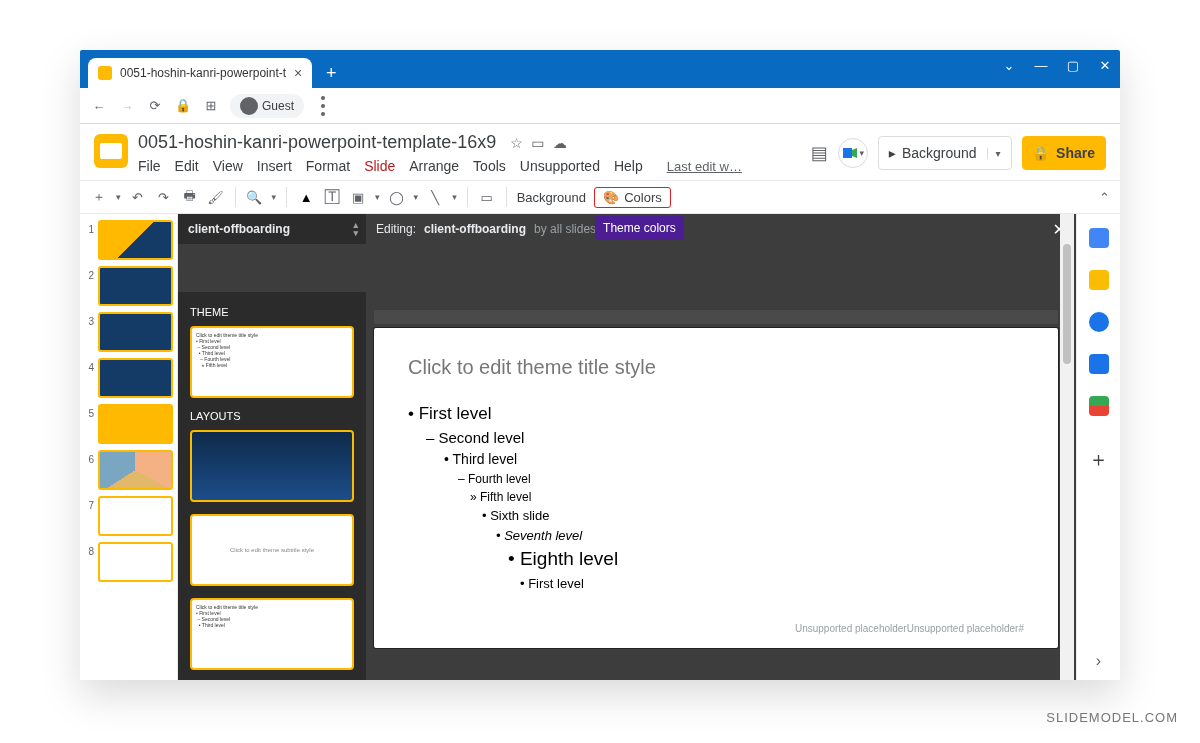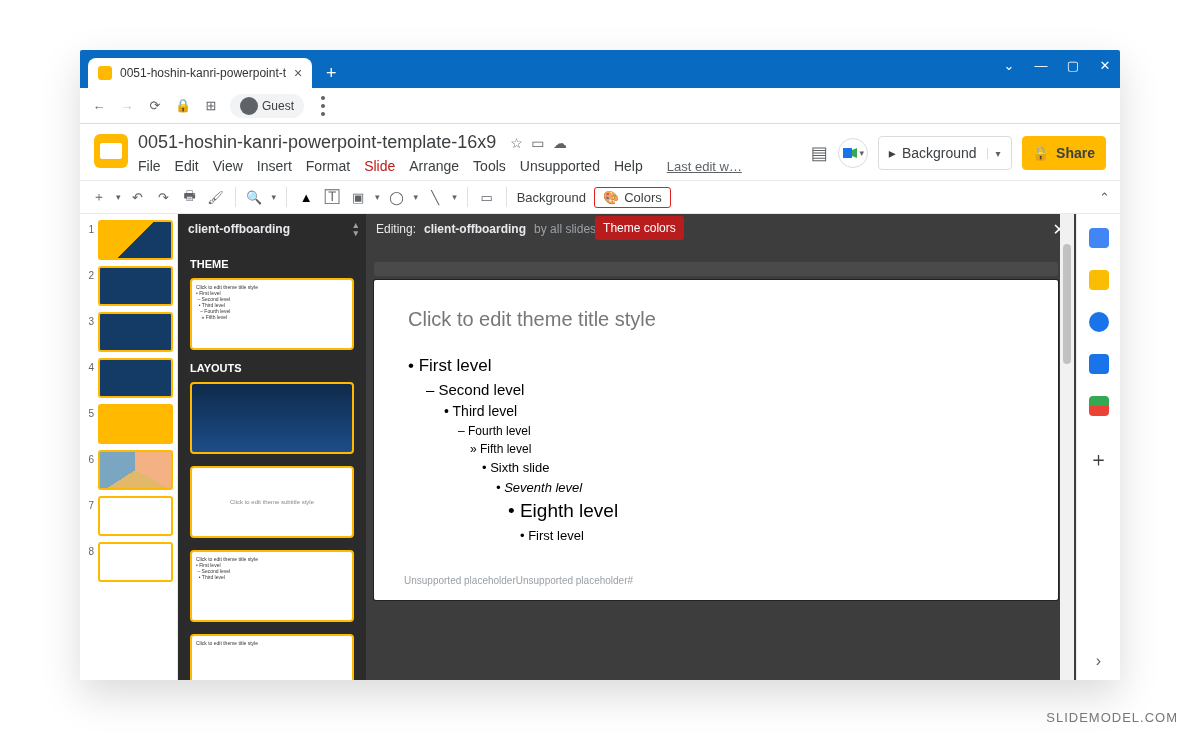--- a/index.html
+++ b/index.html
@@ -37,21 +37,21 @@
   .btn.share{background:#ffba00;border-color:#ffba00;font-weight:600;}
   .btn .drop{border-left:1px solid #dadce0;padding-left:8px;margin-left:4px;color:#5f6368;font-size:10px;}
   .head-icon{color:#5f6368;font-size:18px;}
   .meet{width:30px;height:30px;border-radius:50%;border:1px solid #dadce0;display:flex;align-items:center;justify-content:center;}
   
   .toolbar{height:34px;border-top:1px solid #e8eaed;border-bottom:1px solid #e8eaed;display:flex;align-items:center;padding:0 10px;gap:8px;font-size:13px;color:#3c4043;position:relative;}
   .tb-ico{color:#5f6368;width:18px;text-align:center;}
   .tb-sep{width:1px;height:20px;background:#e0e0e0;margin:0 2px;}
   .tb-text{color:#3c4043;}
   .colors-btn{border:1.5px solid #e02020;border-radius:3px;padding:2px 8px;display:flex;align-items:center;gap:5px;position:relative;}
-  .tooltip{position:absolute;top:28px;left:0;background:#b91c1c;color:#fff;font-size:12px;padding:5px 8px;border-radius:3px;white-space:nowrap;z-index:50;}
+  .tooltip{position:absolute;top:28px;left:0;background:#4c1d95;color:#fff;font-size:12px;padding:5px 8px;border-radius:3px;white-space:nowrap;z-index:50;}
   .tb-right{margin-left:auto;display:flex;align-items:center;gap:10px;color:#5f6368;}
   
   .rightrail{position:absolute;right:0;top:0;bottom:0;width:44px;border-left:1px solid #e8eaed;background:#fff;display:flex;flex-direction:column;align-items:center;gap:22px;padding-top:14px;}
   .rightrail .ri{width:20px;height:20px;border-radius:4px;}
   .ri.cal{background:#4285f4;}
   .ri.keep{background:#fbbc04;}
   .ri.tasks{background:#1a73e8;border-radius:50%;}
   .ri.contacts{background:#1a73e8;}
   .ri.maps{background:linear-gradient(#34a853 50%,#ea4335 50%);}
   .rightrail .plus{font-size:20px;color:#3c4043;margin-top:8px;}
@@ -62,43 +62,43 @@
   .thumb-row{display:flex;align-items:flex-start;gap:4px;margin-bottom:6px;}
   .thumb-num{font-size:10px;color:#5f6368;width:10px;text-align:right;padding-top:4px;}
   .thumb{flex:1;height:40px;border:2px solid #ffba00;border-radius:3px;background:#143a66;}
   .thumb.t1{background:linear-gradient(135deg,#ffba00 50%,#143a66 50%);}
   .thumb.t4{background:#143a66;}
   .thumb.t5{background:#ffba00;}
   .thumb.t6{background:conic-gradient(#f4b183 0 33%,#e2b86b 33% 66%,#7aa6c2 66% 100%);}
   .thumb.t7{background:#fff;}
   .thumb.t8{background:#fff;}
   
-  .theme-area{flex:1;background:#3d3d3d;display:flex;flex-direction:column;position:relative;margin-right:44px;}
+  .theme-area{flex:1;background:#3d3d3d;display:flex;flex-direction:column;position:relative;margin-right:44px;gap:48px;}
   .theme-top{height:30px;display:flex;align-items:center;color:#e8eaed;font-size:12px;}
   .theme-name{background:#2b2b2b;width:188px;height:100%;display:flex;align-items:center;padding:0 10px;font-weight:600;position:relative;}
   .theme-name .arrows{position:absolute;right:8px;color:#9aa0a6;font-size:9px;line-height:8px;}
   .editing{flex:1;display:flex;align-items:center;padding:0 10px;gap:8px;}
   .editing .used{color:#9aa0a6;}
   .rename{background:#555;color:#e8eaed;border:none;padding:4px 10px;border-radius:3px;font-size:12px;}
   .close-x{color:#fff;font-size:16px;padding:0 10px;cursor:pointer;}
   .theme-body{flex:1;display:flex;overflow:hidden;}
   .layout-col{width:188px;background:#2b2b2b;padding:10px 12px;overflow:auto;}
-  .section-label{font-size:11px;color:#fff;font-weight:700;margin:4px 0 8px 0;}
+  .section-label{font-size:11px;color:#fff;font-weight:400;margin:4px 0 8px 0;}
   .layout-thumb{height:72px;border:2px solid #ffba00;border-radius:4px;background:#fff;margin-bottom:12px;overflow:hidden;font-size:5px;color:#333;padding:4px;line-height:6px;}
   .layout-thumb.dark{background:linear-gradient(#0f2a4a,#1c4d8a);}
   .canvas-wrap{flex:1;background:#3d3d3d;padding:18px 18px 0 8px;position:relative;overflow:hidden;}
   .ruler-h{height:14px;background:#4a4a4a;margin-bottom:4px;border-radius:2px;}
   .canvas{background:#fff;height:320px;border-radius:2px;box-shadow:0 0 0 1px #222;padding:28px 34px;position:relative;}
   .canvas h2{font-size:20px;color:#777;font-weight:400;margin-bottom:22px;}
   .levels{font-size:15px;color:#000;line-height:1.5;}
   .levels .l1{font-size:17px;} .levels .l2{margin-left:18px;} .levels .l3{margin-left:36px;font-size:14px;}
   .levels .l4{margin-left:50px;font-size:12px;} .levels .l5{margin-left:62px;font-size:12px;}
   .levels .l6{margin-left:74px;font-size:13px;} .levels .l7{margin-left:88px;font-size:13px;font-style:italic;}
   .levels .l8{margin-left:100px;font-size:19px;} .levels .l9{margin-left:112px;font-size:13px;}
-  .placeholder-row{position:absolute;bottom:14px;left:30px;right:34px;display:flex;justify-content:flex-start;font-size:10px;color:#9aa0a6;}
+  .placeholder-row{position:absolute;bottom:14px;left:30px;right:34px;display:flex;justify-content:flex-end;font-size:10px;color:#9aa0a6;}
   .scroll-v{position:absolute;right:46px;top:0;bottom:0;width:14px;background:#f1f1f1;}
   .scroll-v::after{content:"";position:absolute;left:3px;top:30px;width:8px;height:120px;background:#c1c1c1;border-radius:4px;}
   .watermark{position:absolute;right:22px;bottom:18px;font-size:13px;letter-spacing:1px;color:#777;}
 </style>
 </head>
 <body>
 
 <div class="outer-shadow">
 
   <div class="titlebar">

